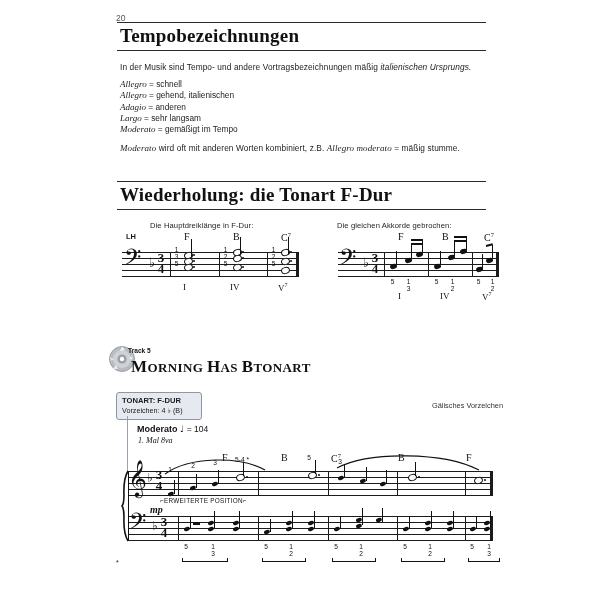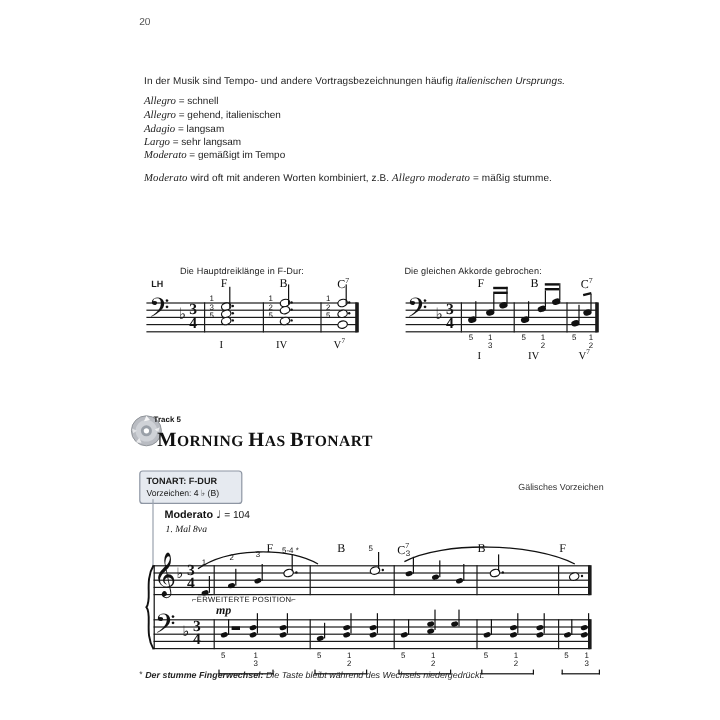--- a/index.html
+++ b/index.html
@@ -84,37 +84,39 @@
   .hbrk{position:absolute;border-left:1px solid #111;border-right:1px solid #111;border-bottom:1px solid #111;height:3px;}
   svg{display:block;overflow:visible;}
 </style>
 </head>
 <body>
 
 <div class="page">
 
   <div class="pageno">20</div>
 
+  <div class="heading" style="top:22px;">Tempobezeichnungen</div>
 
   <div class="para" style="top:62px;width:372px;">
-    <span>In der Musik sind Tempo- und andere Vortragsbezeichnungen häufig </span><span class="ital">italienischen Ursprungs.</span>
+    <span>In der Musik sind Tempo- und andere Vortragsbezeichnungen mäßig </span><span class="ital">italienischen Ursprungs.</span>
   </div>
 
   <div class="deflist" style="top:79px;">
     <div><span class="t">Allegro</span><span> = schnell</span></div>
     <div><span class="t">Allegro</span><span> = gehend, italienischen</span></div>
-    <div><span class="t">Adagio</span><span> = langsam</span></div>
+    <div><span class="t">Adagio</span><span> = anderen</span></div>
     <div><span class="t">Largo</span><span> = sehr langsam</span></div>
     <div><span class="t">Moderato</span><span> = gemäßigt im Tempo</span></div>
   </div>
 
   <div class="para" style="top:143px;width:380px;">
     <span class="serif ital" style="font-size:9px;">Moderato</span><span> wird oft mit anderen Worten kombiniert, z.B. </span><span class="serif ital" style="font-size:9px;">Allegro moderato</span><span> = mäßig stumme.</span>
   </div>
 
+  <div class="heading" style="top:181px;">Wiederholung: die Tonart F-Dur</div>
 
   <div class="sublabel" style="left:122px;top:221px;padding-left:28px;">Die Hauptdreiklänge in F-Dur:</div>
   <div class="sublabel" style="left:337px;top:221px;">Die gleichen Akkorde gebrochen:</div>
 
   <div style="position:absolute;left:120px;top:240px;width:180px;height:62px;">
     <div style="position:absolute;left:6px;top:-8px;font-size:7.5px;font-weight:700;">LH</div>
 
     <div class="staff" style="left:2px;top:12px;width:176px;height:25px;">
       <div class="ln" style="top:0px;"></div>
         <div class="ln" style="top:6px;"></div>
@@ -350,21 +352,21 @@
     </svg>
 
     <div class="fing" style="left:45px;top:-2px;width:10px;">1</div>
     <div class="fing" style="left:68px;top:-6px;width:10px;">2</div>
     <div class="fing" style="left:90px;top:-9px;width:10px;">3</div>
     <div class="fing" style="left:110px;top:-12px;width:24px;">5-4 *</div>
     <div class="fing" style="left:184px;top:-14px;width:10px;">5</div>
     <div class="fing" style="left:215px;top:-10px;width:10px;">3</div>
 
     <div class="posbracket" style="left:40px;top:29px;">⌐<span style="letter-spacing:.25px;">ERWEITERTE POSITION</span>⌐</div>
-    <div class="dyn" style="left:60px;top:36px;">mp</div>
+    <div class="dyn" style="left:30px;top:36px;">mp</div>
   </div>
 
   <div class="chordsym" style="left:222px;top:452px;"><span>F</span></div>
   <div class="chordsym" style="left:281px;top:452px;"><span>B</span></div>
   <div class="chordsym" style="left:331px;top:452px;"><span>C</span><sup>7</sup></div>
   <div class="chordsym" style="left:398px;top:452px;"><span>B</span></div>
   <div class="chordsym" style="left:466px;top:452px;"><span>F</span></div>
 
   <div style="position:absolute;left:120px;top:513px;width:380px;height:32px;">
     <div class="staff" style="left:8px;top:3px;width:364px;height:25px;">
@@ -467,17 +469,14 @@
       </div>
     <div class="hbrk" style="left:348px;top:45px;width:30px;"></div>
   </div>
 
   <svg style="position:absolute;left:118px;top:470px;" width="12" height="72">
     <path d="M10 1 C 2 14, 9 30, 4 36 C 9 42, 2 58, 10 71" fill="none" stroke="#111" stroke-width="1.6"></path>
   </svg>
   <div style="position:absolute;left:128px;top:471px;width:1.2px;height:70px;background:#111;"></div>
 
   <div class="fnstar">*</div>
-  <div class="footnote">
-    <span class="n">Der stumme Fingerwechsel:</span><span style="font-weight:400;"> Die Taste bleibt während des Wechsels niedergedrückt.</span>
-  </div>
 
 </div>
 
 </body></html>

